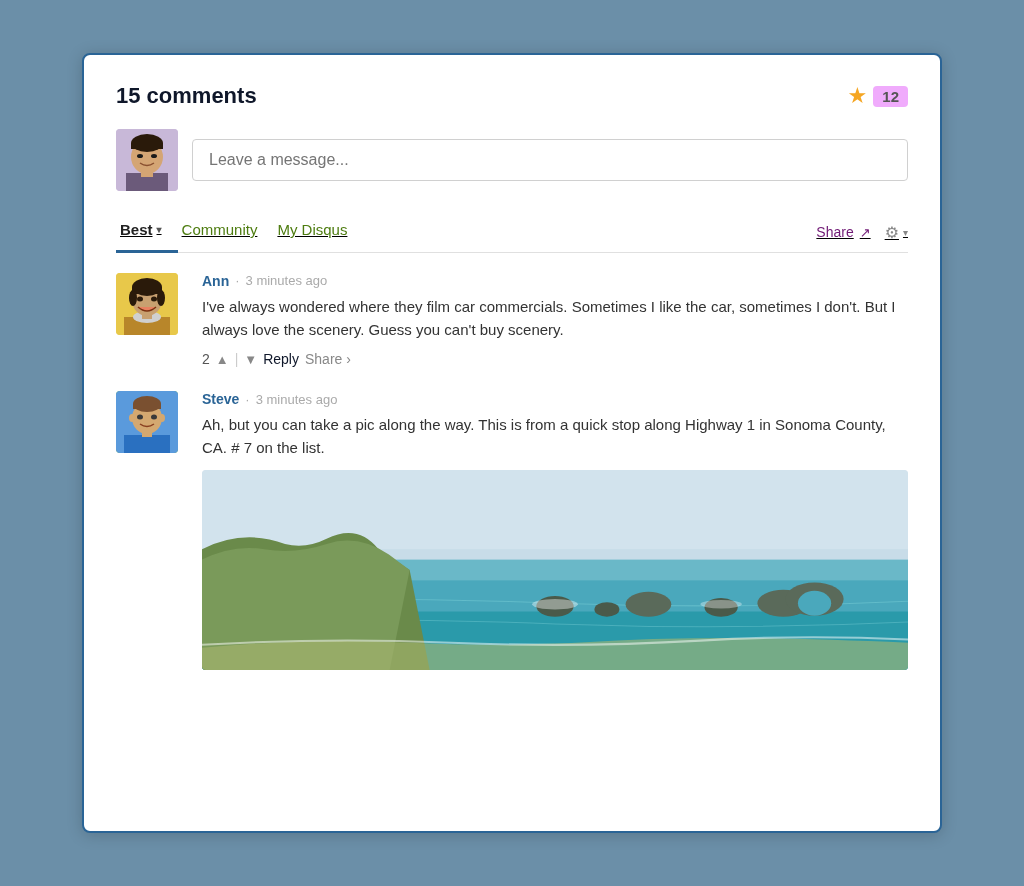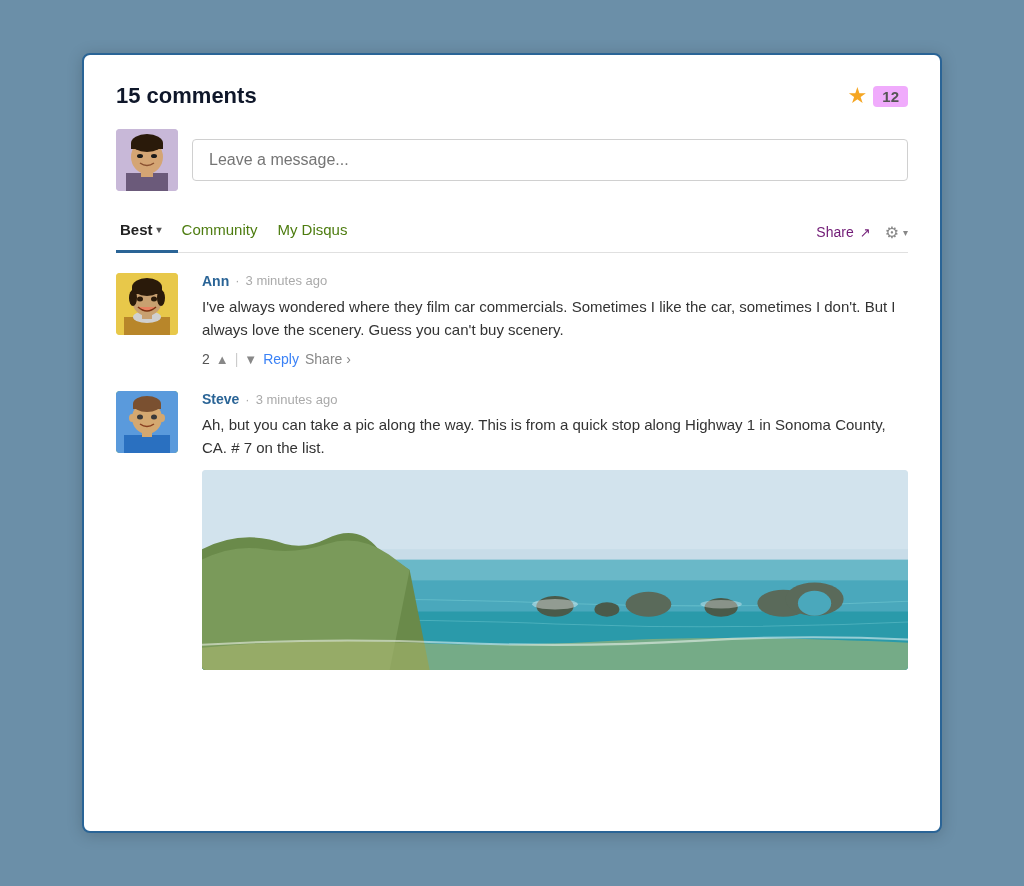--- a/index.html
+++ b/index.html
@@ -90,20 +90,21 @@
       background: #fff;
     }
 
     
     .tabs-row {
       display: flex;
       align-items: center;
       border-bottom: 1.5px solid #e0e0e0;
       margin-bottom: 20px;
       padding-bottom: 0;
+      text-decoration: underline;
     }
 
     .tab-group {
       display: flex;
       align-items: center;
       gap: 0;
       flex: 1;
     }
 
     .tab {
@@ -229,21 +230,21 @@
       cursor: pointer;
       color: #888;
       font-size: 13px;
     }
 
     .divider {
       color: #ccc;
     }
 
     .reply-btn {
-      color: #3b82f6;
+      color: #0f172a;
       cursor: pointer;
       font-size: 14px;
       font-weight: 400;
     }
 
     .share-link {
       color: #888;
       cursor: pointer;
       font-size: 14px;
     }

